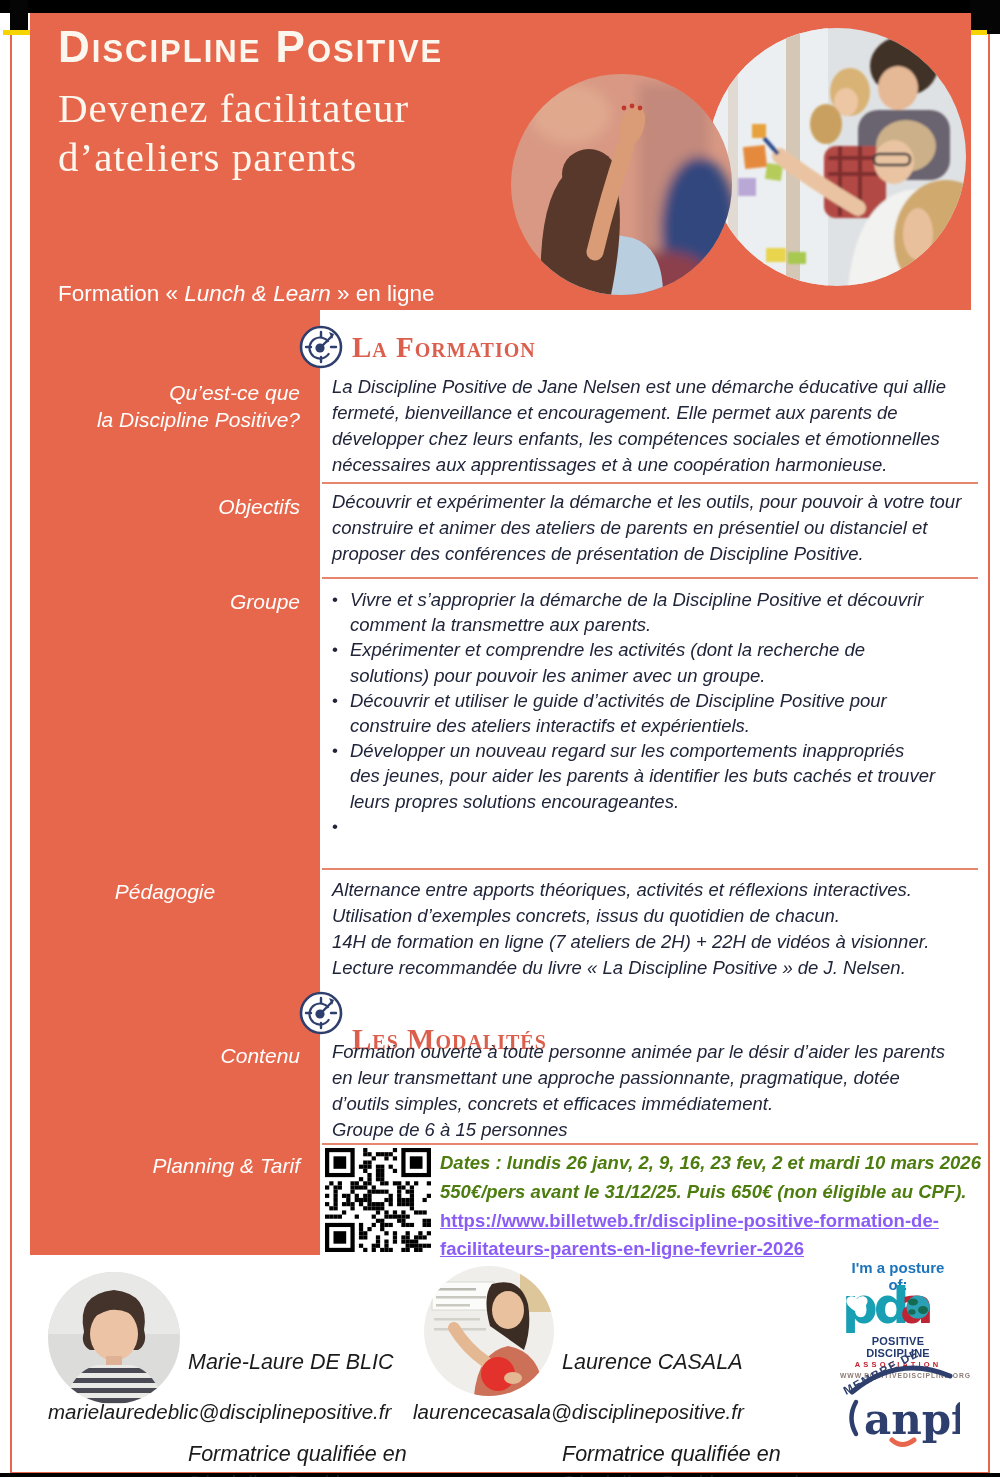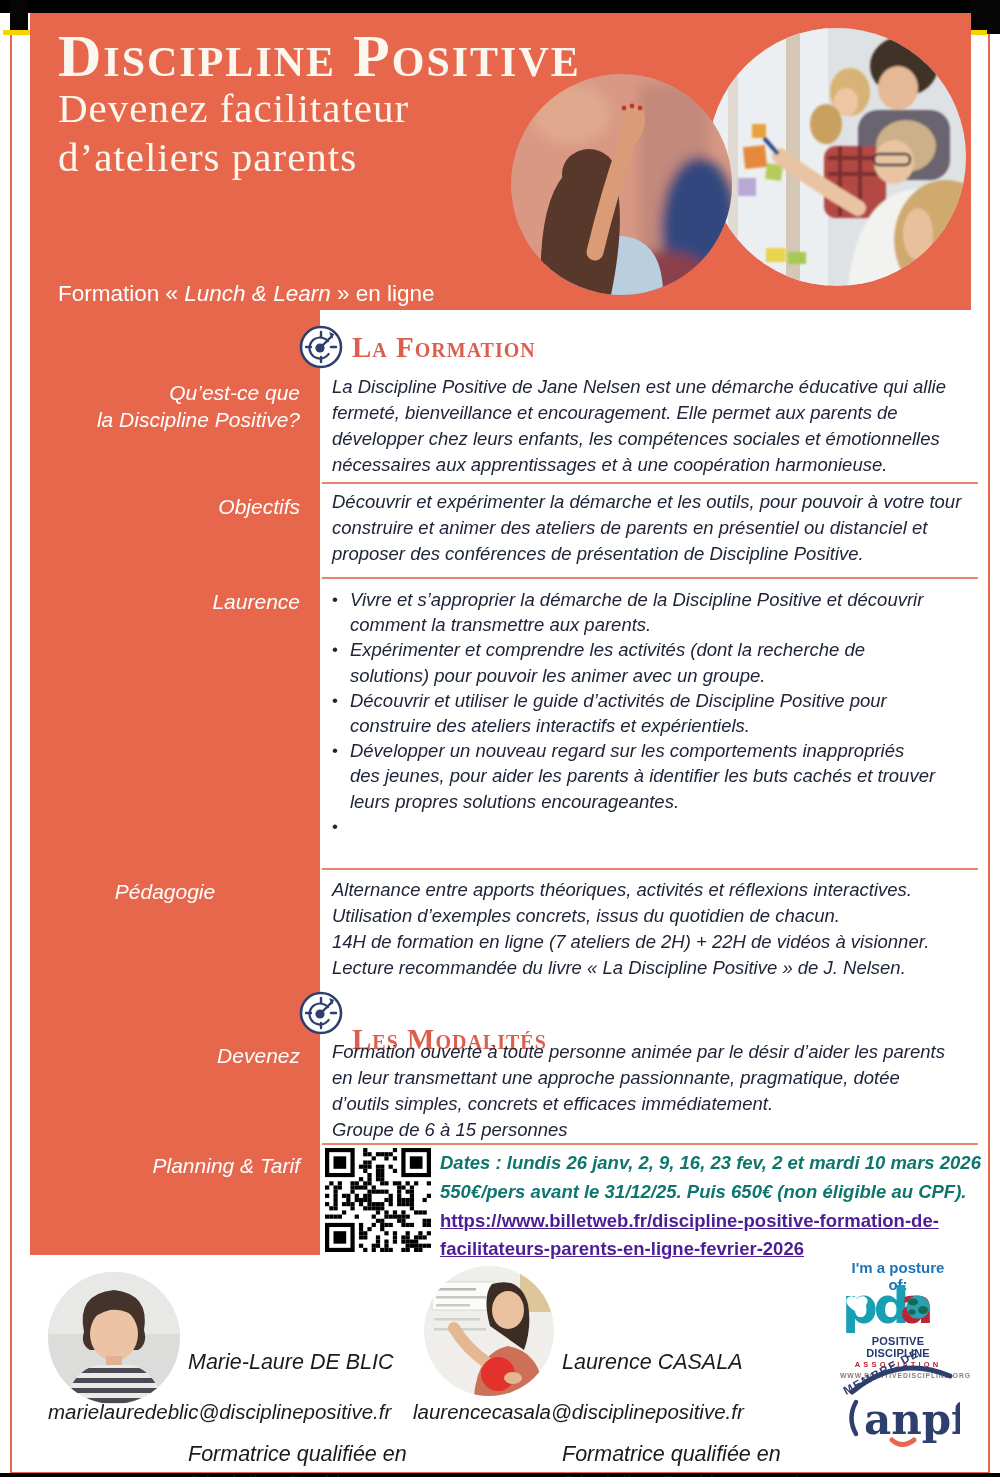--- a/index.html
+++ b/index.html
@@ -11,22 +11,22 @@
   .top-black{left:0;top:0;width:1000px;height:13px;background:#000;}
   .corner-black-left{left:10px;top:0;width:18px;height:31px;background:#050505;}
   .corner-black-right{left:970px;top:0;width:30px;height:34px;background:#050505;}
   .dash-yellow-left{left:3px;top:30px;width:28px;height:5px;background:#f6d400;}
   .dash-yellow-right{left:971px;top:30px;width:16px;height:5px;background:#f6d400;}
   .page-frame{left:10px;top:32px;width:976px;height:1438px;border:2px solid #E7674C;}
   .bottom-black{left:0;top:1473px;width:1000px;height:4px;background:#000;}
 
   
   .header-block{left:30px;top:13px;width:941px;height:297px;background:#E7674C;}
-  .hero-title{left:58px;top:22px;color:#FCF7EE;font-family:Liberation Serif, serif;
-              font-variant:small-caps;font-size:60px;font-weight:600;letter-spacing:2px;white-space:pre;}
+  .hero-title{left:58px;top:22px;color:#FCF7EE;font-family:Liberation Sans, sans-serif;
+              font-variant:small-caps;font-size:44px;font-weight:600;letter-spacing:2px;white-space:pre;}
   .hero-subtitle{left:58px;top:84px;color:#FCF7EE;font-family:"Liberation Serif",serif;
               font-size:41px;font-weight:500;line-height:49px;letter-spacing:1px;white-space:pre;}
   .hero-info{left:58px;top:200px;color:#ffffff;font-size:22.5px;line-height:37.5px;white-space:pre;}
   .hero-info .it{font-style:italic;}
   .photo-circle{border-radius:50%;overflow:hidden;}
   .photo-right{left:708px;top:28px;width:258px;height:258px;}
   .photo-left{left:511px;top:74px;width:221px;height:221px;}
 
   
   .sidebar{left:30px;top:310px;width:290px;height:945px;background:#E7674C;}
@@ -58,22 +58,22 @@
   .div-1{top:482px;} .div-2{top:577px;} .div-3{top:868px;} .div-4{top:1143px;}
 
   ul.contenu{left:332px;top:587px;margin:0;padding:0;list-style:none;width:660px;}
   ul.contenu li{display:flex;gap:12px;margin:0;padding:0;color:#202539;}
   ul.contenu .bullet{font-size:17px;line-height:25.2px;color:#202539;}
   ul.contenu .btext{font-style:italic;font-size:18.5px;line-height:25.2px;white-space:pre;}
 
   
   .qr{left:325px;top:1148px;width:106px;height:104px;}
   .planning-lines{left:440px;top:1149px;line-height:28.8px;}
-  .pl-it{font-style:italic;font-weight:600;font-size:18.5px;color:#0f766e;white-space:pre;}
-  .pl-link{font-weight:700;font-size:18.5px;color:#4c1d95;text-decoration:underline;white-space:pre;}
+  .pl-it{font-style:italic;font-weight:600;font-size:18.5px;color:#4d7c0f;white-space:pre;}
+  .pl-link{font-weight:700;font-size:18.5px;color:#8b5cf6;text-decoration:underline;white-space:pre;}
 
   
   .avatar{border-radius:50%;overflow:hidden;}
   .avatar-1{left:48px;top:1272px;width:132px;height:132px;}
   .avatar-2{left:424px;top:1266px;width:130px;height:130px;}
   .trainer-info{color:#1b1b1b;font-style:italic;font-size:21.5px;line-height:30.5px;white-space:pre;}
   .ti-1{left:188px;top:1286px;} .ti-2{left:562px;top:1286px;}
   .trainer-email{color:#1b1b1b;font-style:italic;font-size:20.5px;white-space:pre;}
   .em-1{left:48px;top:1400px;} .em-2{left:413px;top:1400px;}
 
@@ -171,23 +171,23 @@
       <div><span>Formation « </span><span class="it">Lunch &amp; Learn</span><span> » en ligne</span></div>
       <div><span class="it">Dates</span><span> : les lundis midi (JANV à MARS 2026)</span></div>
       <div><span class="it">Animation</span><span> : Marie-Laure DE BLIC &amp; Laurence CASALA</span></div>
     </div>
   </div>
 
   <div class="abs sidebar"></div>
   <div class="abs side-label lbl-question">Qu’est-ce que
 la Discipline Positive?</div>
   <div class="abs side-label lbl-objectifs">Objectifs</div>
-  <div class="abs side-label lbl-contenu">Laurence</div>
+  <div class="abs side-label lbl-contenu">Groupe</div>
   <div class="abs side-label lbl-pedagogie">Pédagogie</div>
-  <div class="abs side-label lbl-public">Devenez</div>
+  <div class="abs side-label lbl-public">Contenu</div>
   <div class="abs side-label lbl-planning">Planning &amp; Tarif</div>
 
   <div class="abs icon-formation target-icon">
     <svg width="44" height="44" viewBox="0 0 44 44">
       <circle cx="22" cy="22" r="20" fill="#fff" stroke="#2E3F6E" stroke-width="2.6"></circle>
       <g stroke="#2E3F6E" stroke-width="2.4" stroke-linecap="round">
         <line x1="22" y1="7" x2="22" y2="12"></line>
           <line x1="22" y1="32" x2="22" y2="37"></line>
         <line x1="7" y1="22" x2="12" y2="22"></line>
           <line x1="32" y1="22" x2="37" y2="22"></line>

